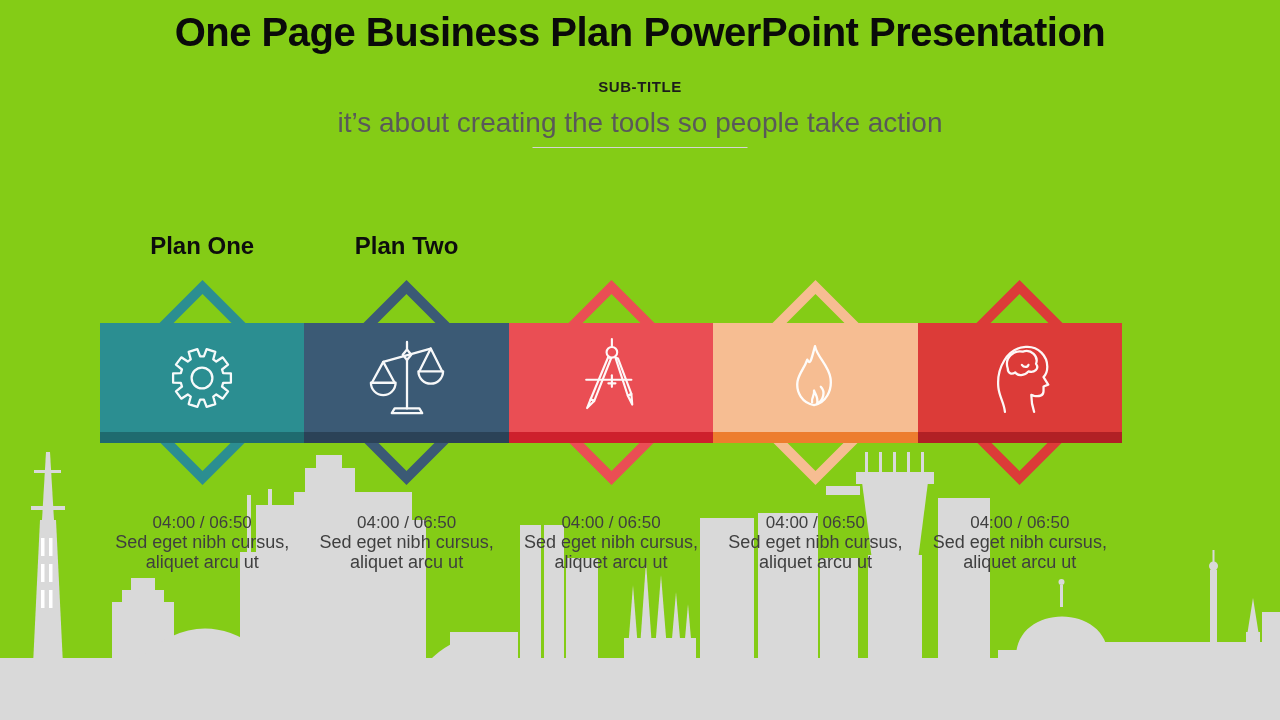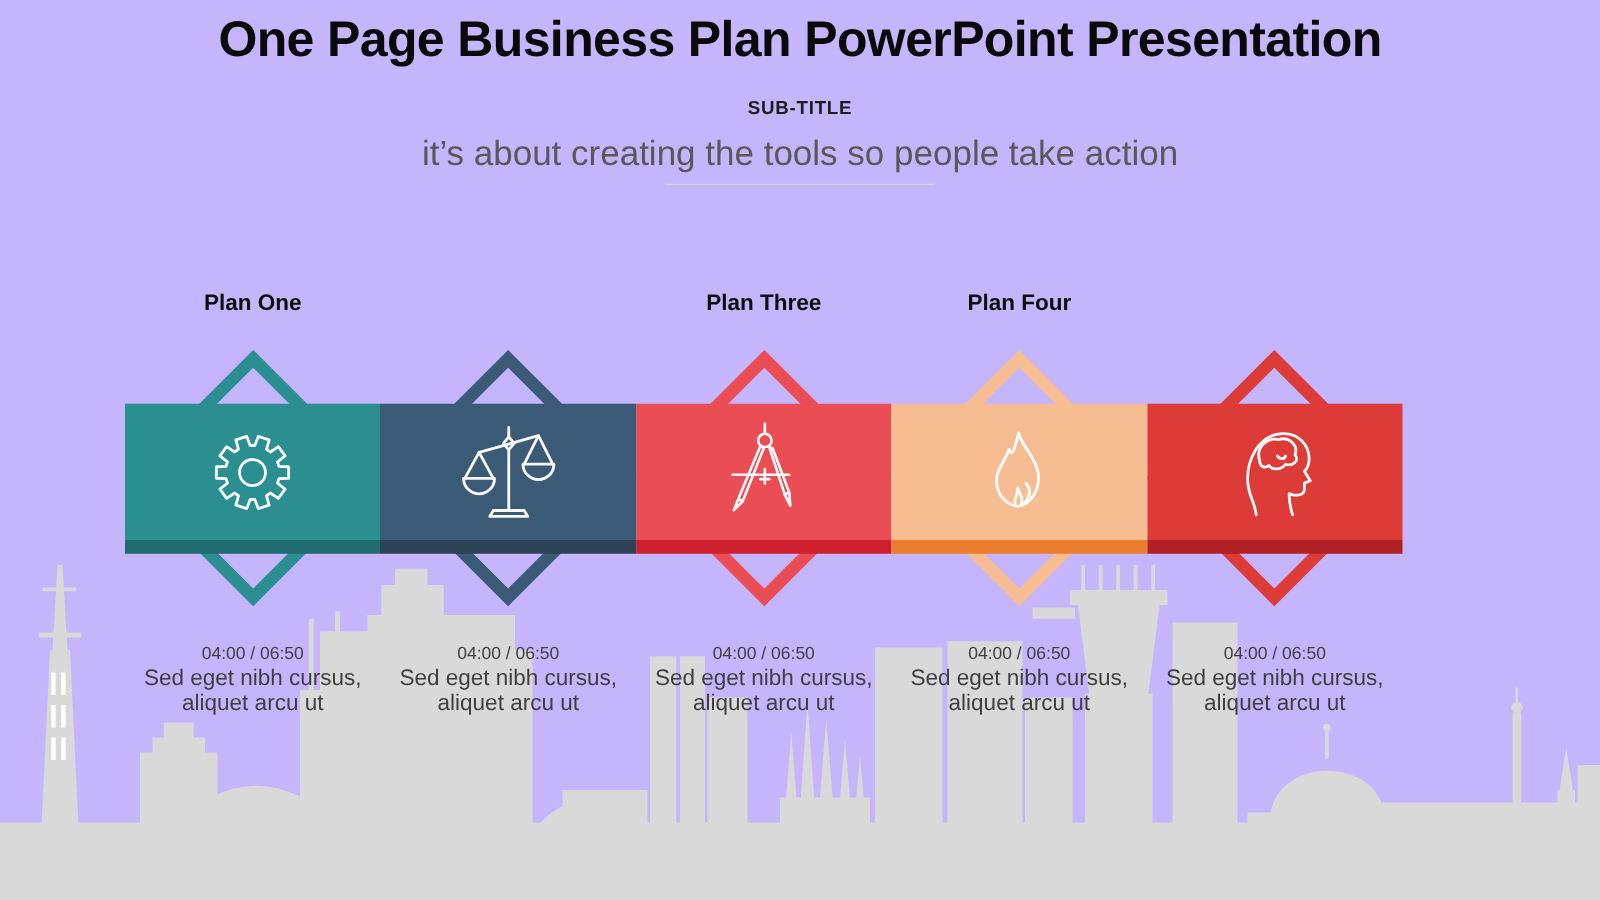--- a/index.html
+++ b/index.html
@@ -1,17 +1,17 @@
 <!DOCTYPE html>
 <html><head>
 <meta charset="utf-8">
 <style>
   html,body{margin:0;padding:0;}
   .slide{
-    position:relative;width:1280px;height:720px;background:#c4b5fd;
+    position:relative;width:1280px;height:720px;background:#84cc16;
     overflow:hidden;font-family:"Liberation Sans",sans-serif;
   }
   
   .title{
     position:absolute;top:10px;left:0;width:100%;text-align:center;
     font-size:40px;font-weight:bold;color:#0a0a0a;letter-spacing:-0.5px;
   }
   .subtitle{
     position:absolute;top:78px;left:0;width:100%;text-align:center;
     font-size:15px;font-weight:bold;color:#1c1c1c;letter-spacing:0.6px;
@@ -27,21 +27,21 @@
   
   .skyline{position:absolute;left:0;bottom:0;width:1280px;height:300px;z-index:0;}
   
   .plans{
     position:absolute;left:100px;top:232px;width:1022px;height:380px;
     display:flex;z-index:1;
   }
   .plan-col{position:relative;flex:1;}
   .plan-label{
     position:absolute;top:0;left:0;width:100%;text-align:center;
-    font-size:18px;font-weight:600;color:#0d0d0d;white-space:nowrap;
+    font-size:24px;font-weight:600;color:#0d0d0d;white-space:nowrap;
   }
   .diamond{
     position:absolute;top:78px;left:50%;margin-left:-72.5px;
     width:145px;height:145px;box-sizing:border-box;
     border:10px solid var(--c);transform:rotate(45deg);z-index:1;
   }
   .segment{
     position:absolute;top:91px;left:0;right:0;height:109px;
     background:var(--c);z-index:2;
   }
@@ -52,21 +52,21 @@
   .plan-icon{
     position:absolute;top:104px;left:0;width:100%;height:84px;
     display:flex;align-items:center;justify-content:center;z-index:3;
   }
   .plan-icon svg{stroke:#ffffff;fill:none;stroke-width:2.4;
     stroke-linecap:round;stroke-linejoin:round;opacity:0.96;}
   .plan-details{
     position:absolute;top:280px;left:-6px;width:calc(100% + 12px);
     text-align:center;color:#3f3f3f;z-index:3;
   }
-  .plan-time{font-size:14px;line-height:21px;}
+  .plan-time{font-size:17px;line-height:21px;}
   .plan-desc{font-size:18px;line-height:19.5px;}
 </style>
 </head>
 <body>
 
 <div class="slide">
 
   <svg class="skyline" viewBox="0 420 1280 300" preserveAspectRatio="none">
     <g fill="#D9D9D9">
       <rect x="0" y="658" width="1280" height="62"></rect>
@@ -160,20 +160,21 @@
           <circle cx="0" cy="0" r="11"></circle>
         </svg>
       </div>
       <div class="plan-details">
         <div class="plan-time">04:00 / 06:50</div>
         <div class="plan-desc"><span>Sed eget nibh cursus,</span><br><span>aliquet arcu ut</span></div>
       </div>
     </div>
 
     <div class="plan-col" style="--c: #3B5A75; --shade: #2B4257;">
+      <div class="plan-label">Plan Two</div>
       <div class="diamond"></div>
       <div class="segment"></div>
       <div class="plan-icon">
         <svg width="76" height="80" viewBox="-40 -42 80 84" stroke-width="2">
           <line x1="0" y1="-38" x2="0" y2="-30"></line>
           <path d="M0,-30 L4.5,-24.5 L0,-19 L-4.5,-24.5 Z"></path>
           <line x1="-25" y1="-17" x2="25" y2="-31"></line>
           <path d="M-37,5 L-25,-17 L-13,5"></path>
           <path d="M-38,5 A13,13 0 0 0 -12,5 Z"></path>
           <path d="M13,-7 L25,-31 L37,-7"></path>
@@ -182,21 +183,20 @@
           <path d="M-13,32 L13,32 L16,37 L-16,37 Z"></path>
         </svg>
       </div>
       <div class="plan-details">
         <div class="plan-time">04:00 / 06:50</div>
         <div class="plan-desc"><span>Sed eget nibh cursus,</span><br><span>aliquet arcu ut</span></div>
       </div>
     </div>
 
     <div class="plan-col" style="--c: #EA4E54; --shade: #CE202C;">
-      <div class="plan-label">Plan Three</div>
       <div class="diamond"></div>
       <div class="segment"></div>
       <div class="plan-icon">
         <svg width="62" height="82" viewBox="-35 -42 70 92" stroke-width="2">
           <line x1="1" y1="-40" x2="1" y2="-31"></line>
           <circle cx="1" cy="-25" r="6"></circle>
           <path d="M-3,-20 L-23,28 L-19,30 L0,-18 Z"></path>
           <path d="M-23,28 L-27,38 L-19,30 Z"></path>
           <path d="M5,-19 L19,24 L23,22 L8,-18 Z"></path>
           <path d="M19,24 L24,34 L23,22 Z"></path>
@@ -205,21 +205,20 @@
           <line x1="-3" y1="10" x2="5" y2="10"></line>
         </svg>
       </div>
       <div class="plan-details">
         <div class="plan-time">04:00 / 06:50</div>
         <div class="plan-desc"><span>Sed eget nibh cursus,</span><br><span>aliquet arcu ut</span></div>
       </div>
     </div>
 
     <div class="plan-col" style="--c: #F6BD92; --shade: #ED7D2E;">
-      <div class="plan-label">Plan Four</div>
       <div class="diamond"></div>
       <div class="segment"></div>
       <div class="plan-icon">
         <svg width="58" height="70" viewBox="-30 -36 60 72" stroke-width="2.2">
           <path d="M0,-33 C2,-22 14,-13 16,0 C18,13 11,26 -1,28 C-13,26 -20,15 -18,3 C-16,-6 -11,-10 -8,-19 C-5,-13 -4,-18 0,-33 Z"></path>
           <path d="M6,9 C11,14 9,23 2,27 C4,21 1,18 -1,13 C0,18 -4,20 -3,25"></path>
         </svg>
       </div>
       <div class="plan-details">
         <div class="plan-time">04:00 / 06:50</div>

